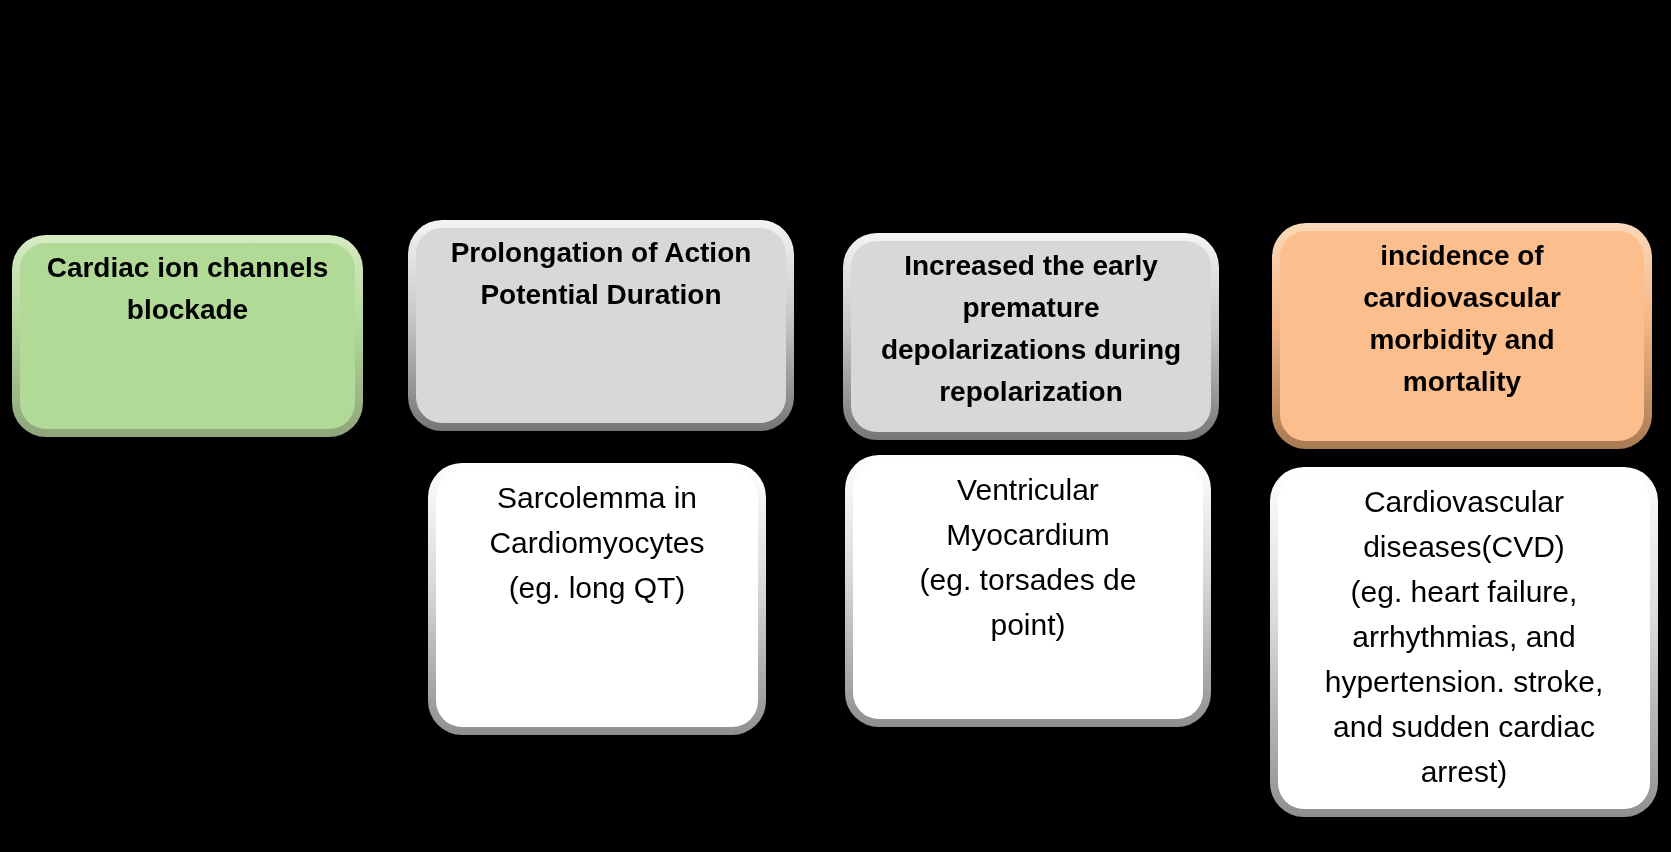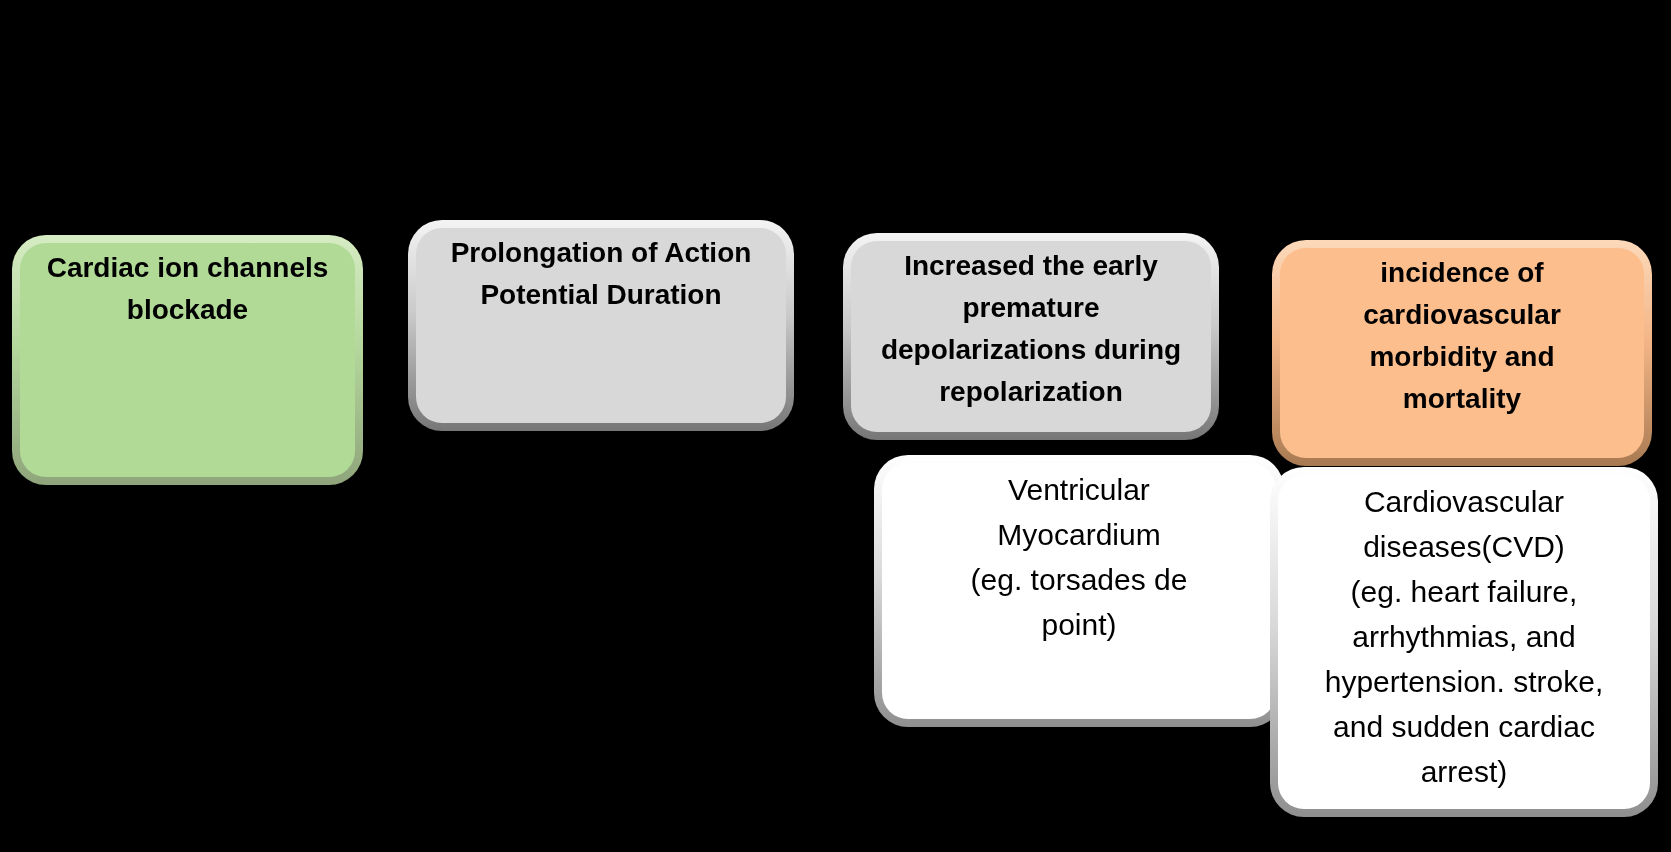--- a/index.html
+++ b/index.html
@@ -51,28 +51,28 @@
   .rim-green  { background: linear-gradient(to bottom, #d6ebc3 0%, #b4d79c 45%, #8fa47b 100%); }
   .rim-gray   { background: linear-gradient(to bottom, #f4f4f4 0%, #c9c9c9 45%, #767676 100%); }
   .rim-orange { background: linear-gradient(to bottom, #fcd9ba 0%, #f3b586 45%, #a87a52 100%); }
   .rim-white  { background: linear-gradient(to bottom, #ffffff 0%, #d9d9d9 45%, #8f8f8f 100%); }
   
   .fill-green  { background: #b1da97; }
   .fill-gray   { background: #d8d8d8; }
   .fill-orange { background: #fbbe8c; }
   .fill-white  { background: #ffffff; }
   
-  .h1 { left: 12px;   top: 235px; width: 351px; height: 250px; }
+  .h1 { left: 12px;   top: 235px; width: 351px; height: 202px; }
   .h2 { left: 408px;  top: 220px; width: 386px; height: 211px; }
   .h3 { left: 843px;  top: 233px; width: 376px; height: 207px; }
-  .h4 { left: 1272px; top: 240px; width: 380px; height: 226px; }
+  .h4 { left: 1272px; top: 223px; width: 380px; height: 226px; }
   
   .d1 { left: 17px;   top: 462px; width: 338px; height: 273px; }
   .d2 { left: 428px;  top: 463px; width: 338px; height: 272px; }
-  .d3 { left: 845px;  top: 455px; width: 410px; height: 272px; margin-left: 29px; }
+  .d3 { left: 845px;  top: 455px; width: 366px; height: 272px; }
   .d4 { left: 1270px; top: 467px; width: 388px; height: 350px; }
 </style>
 </head>
 <body>
 
 <div class="canvas">
 
   <div class="box rim-green h1">
     <div class="fill fill-green">
       <span class="txt hdr-txt">Cardiac ion channels
@@ -99,20 +99,27 @@
   <div class="box rim-orange h4">
     <div class="fill fill-orange">
       <span class="txt hdr-txt">incidence of
 cardiovascular
 morbidity and
 mortality</span>
     </div>
   </div>
 
 
+  <div class="box rim-white d2">
+    <div class="fill fill-white">
+      <span class="txt det-txt">Sarcolemma in
+Cardiomyocytes
+(eg. long QT)</span>
+    </div>
+  </div>
 
   <div class="box rim-white d3">
     <div class="fill fill-white">
       <span class="txt det-txt">Ventricular
 Myocardium
 (eg. torsades de
 point)</span>
     </div>
   </div>
 

